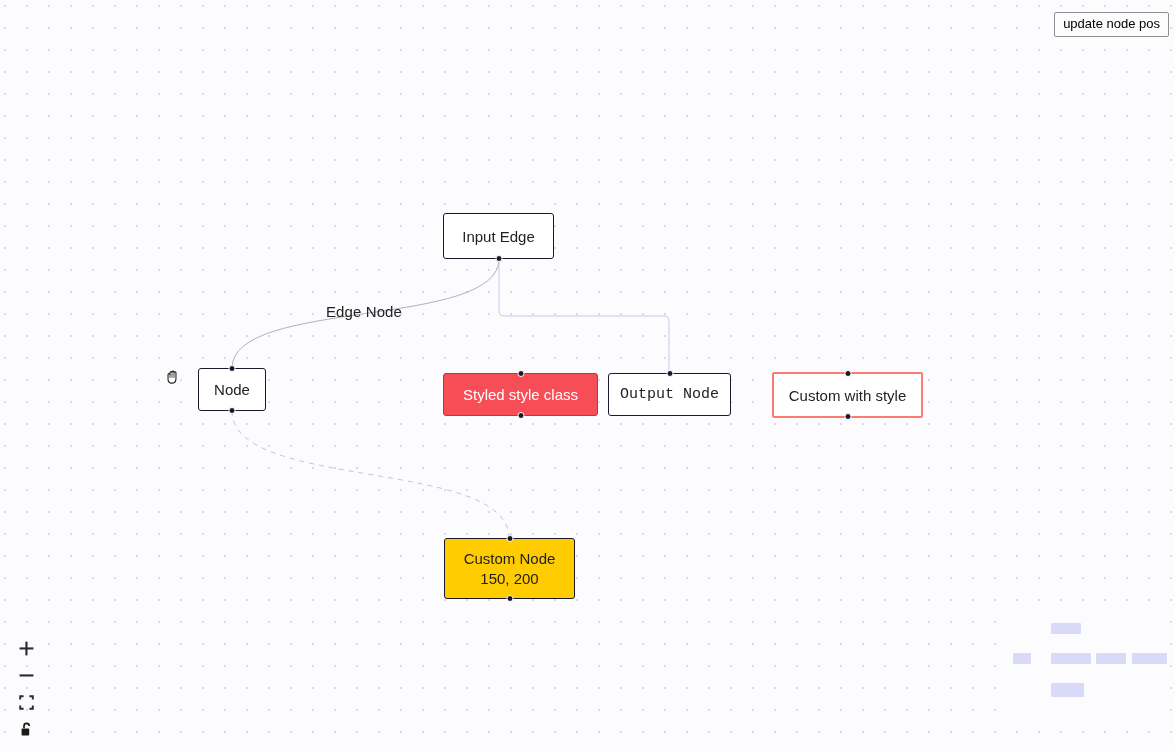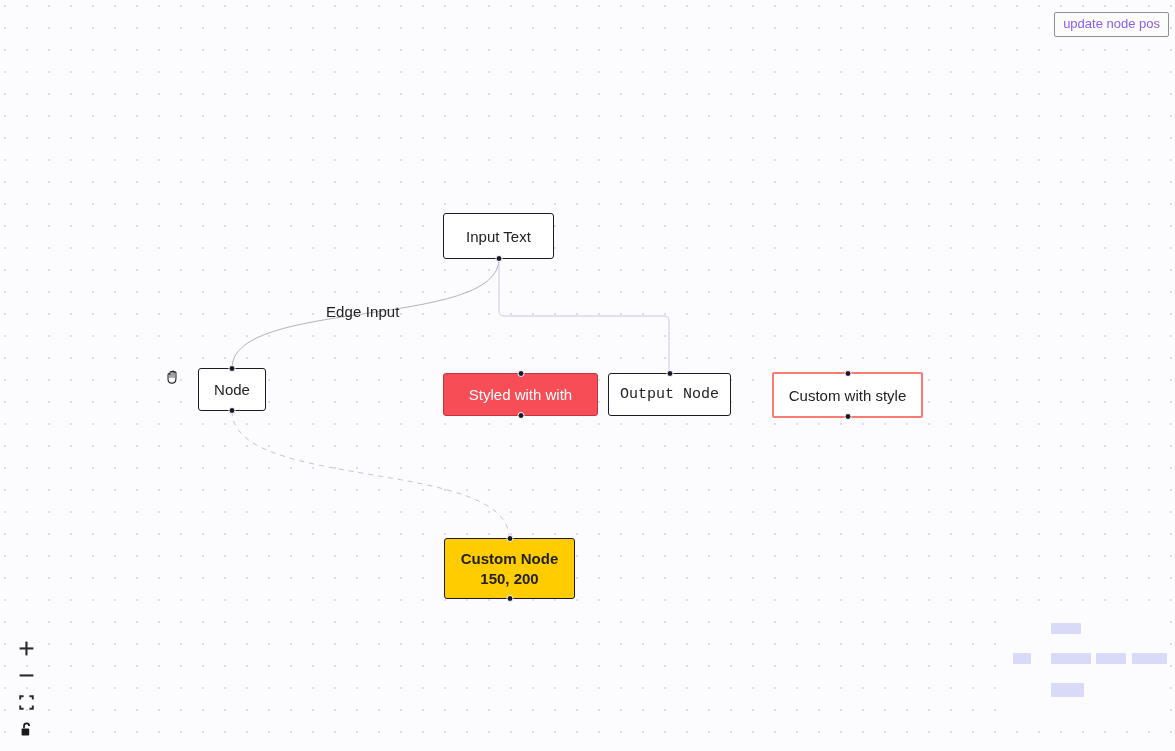--- a/index.html
+++ b/index.html
@@ -76,21 +76,20 @@
     background: #ffffff;
     border: 2px solid #fa7b72;
     border-radius: 2px;
   }
   .rf-node.custom {
     background: #ffcc00;
     border: 1px solid #1a192b;
     border-radius: 3px;
     flex-direction: column;
     line-height: 1.3;
-    font-weight: bold;
   }
 
   
   .handle {
     position: absolute;
     width: 7px;
     height: 7px;
     border-radius: 50%;
     background: #1a192b;
     border: 1px solid #ffffff;
@@ -103,21 +102,21 @@
   .handle.bottom { bottom: -4px; }
 
   
   #update-pos-btn {
     position: absolute;
     top: 12px;
     right: 6px;
     padding: 3px 8px 4px;
     font-size: 13px;
     font-family: "Liberation Sans", sans-serif;
-    color: #8b5cf6;
+    color: #000000;
     background: #fcfcfc;
     border: 1px solid #8f8f8f;
     border-radius: 2px;
     cursor: pointer;
     line-height: 1.2;
   }
 
   
   #controls {
     position: absolute;
@@ -172,35 +171,35 @@
 
   <svg id="edges-layer">
 
     <path class="edge-path bezier" d="M 499 259 C 499 329, 232 298, 232 368"></path>
 
     <path class="edge-path smoothstep" d="M 499 259 L 499 311 Q 499 316 504 316 L 664 316 Q 669 316 669 321 L 669 373"></path>
 
     <path class="edge-path dashed" d="M 232 411 C 232 491, 509 458, 509 538"></path>
   </svg>
 
-  <div class="edge-label" style="left:326px; top:303px;">Edge Input</div>
+  <div class="edge-label" style="left:326px; top:303px;">Edge Node</div>
 
   <div class="rf-node" style="left:443px; top:213px; width:111px; height:46px;">
-    <span>Input Text</span>
+    <span>Input Edge</span>
     <span class="handle bottom"></span>
   </div>
 
   <div class="rf-node" style="left:198px; top:368px; width:68px; height:43px;">
     <span>Node</span>
     <span class="handle top"></span>
     <span class="handle bottom"></span>
   </div>
 
   <div class="rf-node styled-class" style="left:443px; top:373px; width:155px; height:43px;">
-    <span>Styled with with</span>
+    <span>Styled style class</span>
     <span class="handle top"></span>
     <span class="handle bottom"></span>
   </div>
 
   <div class="rf-node" style="left:608px; top:373px; width:123px; height:43px;font-family:Liberation Mono, monospace;">
     <span>Output Node</span>
     <span class="handle top"></span>
   </div>
 
   <div class="rf-node styled-style" style="left:772px; top:372px; width:151px; height:46px;">

